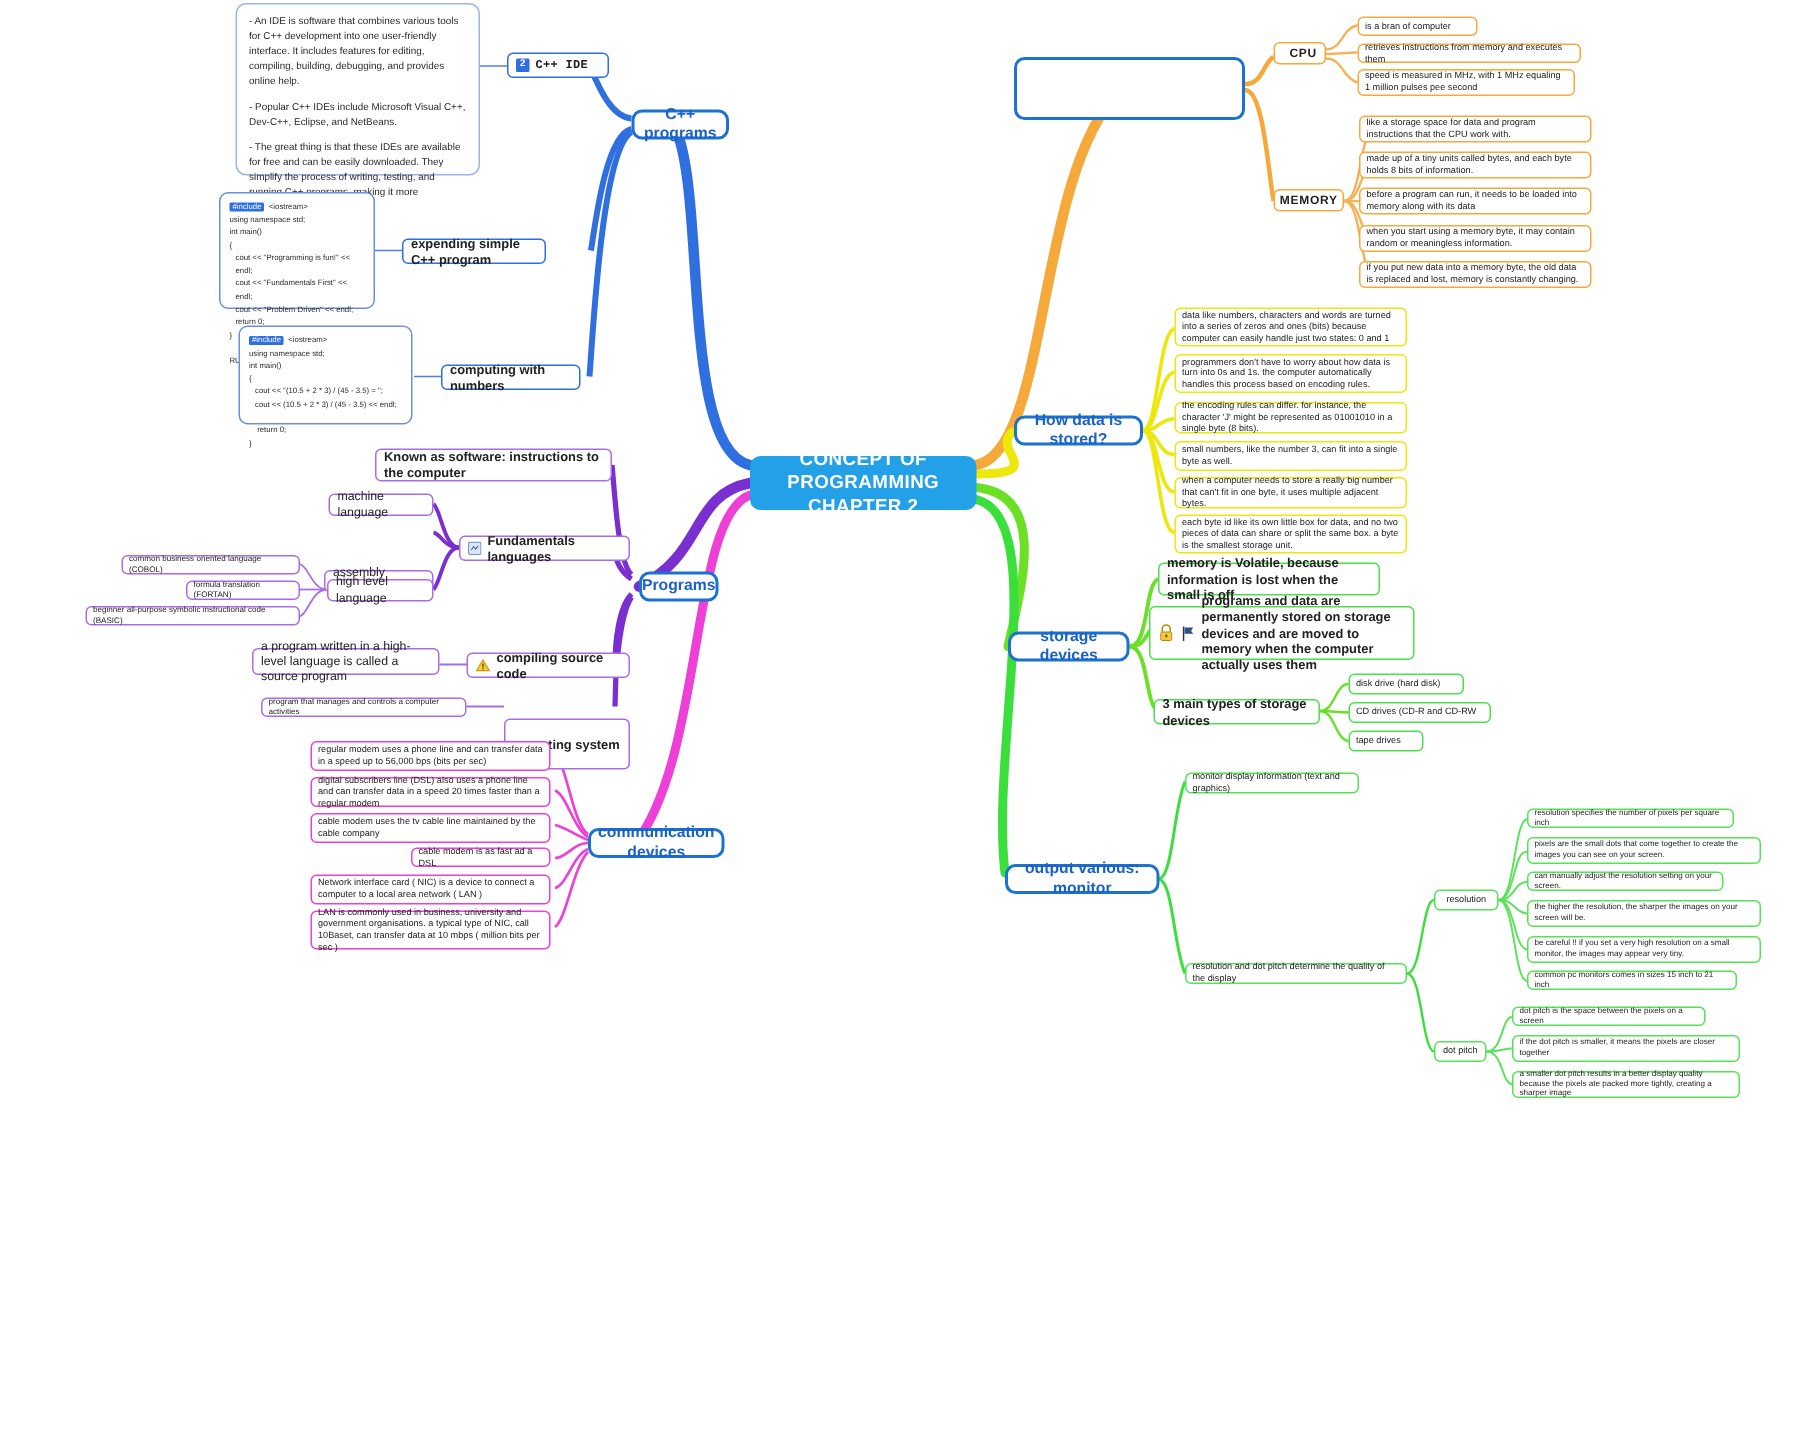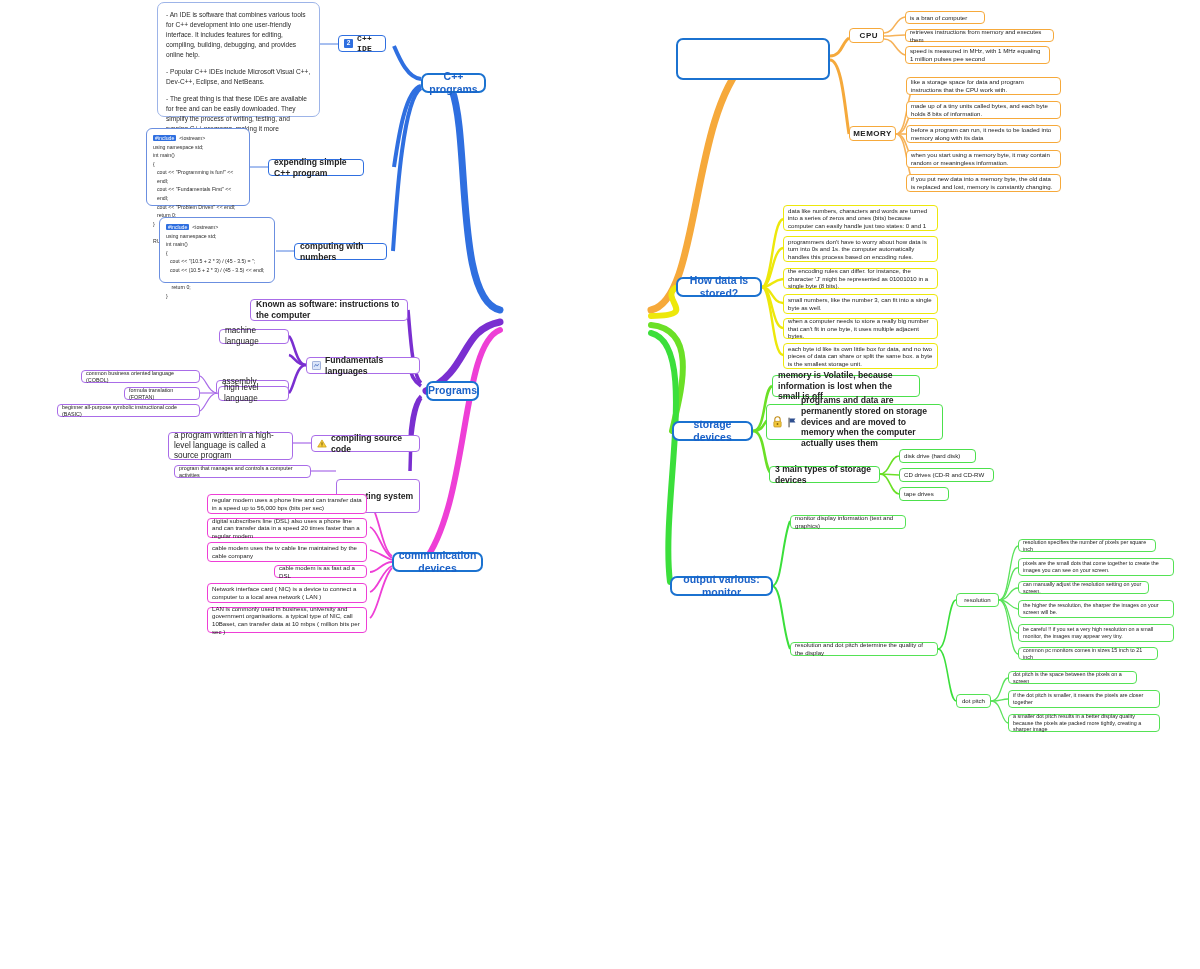--- a/index.html
+++ b/index.html
@@ -232,26 +232,30 @@
 
     <path d="M500,330 C460,345 470,500 424,562" stroke="#EE3FD6" stroke-width="6" fill="none" stroke-linecap="round"></path>
     <path d="M392,556 C382,550 378,510 370,503" stroke="#EE3FD6" stroke-width="1.8" fill="none"></path>
     <path d="M392,558 C382,552 378,530 370,527" stroke="#EE3FD6" stroke-width="1.8" fill="none"></path>
     <path d="M392,560 C382,556 378,552 370,550" stroke="#EE3FD6" stroke-width="1.8" fill="none"></path>
     <path d="M392,562 C382,562 378,572 370,572" stroke="#EE3FD6" stroke-width="1.8" fill="none"></path>
     <path d="M392,566 C382,570 378,590 370,592" stroke="#EE3FD6" stroke-width="1.8" fill="none"></path>
     <path d="M392,568 C382,578 378,612 370,618" stroke="#EE3FD6" stroke-width="1.8" fill="none"></path>
   </svg>
 
+  <div class="node root" style="left:500px; top:304px; width:151px; height:36px; flex-direction:column;">
+    <span class="txt">CONCEPT OF PROGRAMMING</span>
+    <span class="txt">CHAPTER 2</span>
+  </div>
 
   <div class="node main" style="left:421px; top:73px; width:65px; height:20px;">
     <span class="txt">C++ programs</span>
   </div>
 
-  <div class="node sub bold c-darkb" style="left:338px; top:35px; width:48px; height:17px;">
+  <div class="node sub bold c-darkb" style="left:338px; top:35px; width:68px; height:17px;">
     <span class="ico ico-num">2</span>
     <span class="txt mono-title">C++ IDE</span>
   </div>
 
   <div class="descbox" style="left:157px; top:2px; width:163px; height:115px;">
     <p>- An IDE is software that combines various tools for C++ development into one user-friendly interface. It includes features for editing, compiling, building, debugging, and provides online help.</p>
     <p>- Popular C++ IDEs include Microsoft Visual C++, Dev-C++, Eclipse, and NetBeans.</p>
     <p>- The great thing is that these IDEs are available for free and can be easily downloaded. They simplify the process of writing, testing, and running C++ programs, making it more accessible for developers.</p>
   </div>
 
@@ -467,21 +471,21 @@
   <div class="node sub bold c-viol" style="left:311px; top:435px; width:109px; height:17px;">
     <span class="ico ico-warn">
       <svg viewBox="0 0 14 12" width="10" height="9">
         <path d="M7 1 L13 11 L1 11 Z" fill="#F7CF3E" stroke="#C99A0C" stroke-width="1"></path>
         <rect x="6.4" y="4.4" width="1.2" height="3.6" fill="#5A4200"></rect>
         <rect x="6.4" y="8.7" width="1.2" height="1.2" fill="#5A4200"></rect>
       </svg>
     </span>
     <span class="txt">compiling source code</span>
   </div>
-  <div class="node sub c-viol" style="left:168px; top:432px; width:125px; height:28px;">
+  <div class="node sub c-viol" style="left:168px; top:432px; width:125px; height:18px;">
     <span class="txt">a program written in a high-level language is called a source program</span>
   </div>
 
   <div class="node sub bold c-viol" style="left:336px; top:463px; width:84px; height:34px;margin-top:16px;">
     <span class="txt">operating system</span>
   </div>
   <div class="node sub mini c-viol" style="left:174px; top:465px; width:137px; height:13px;">
     <span class="txt">program that manages and controls a computer activities</span>
   </div>
 

